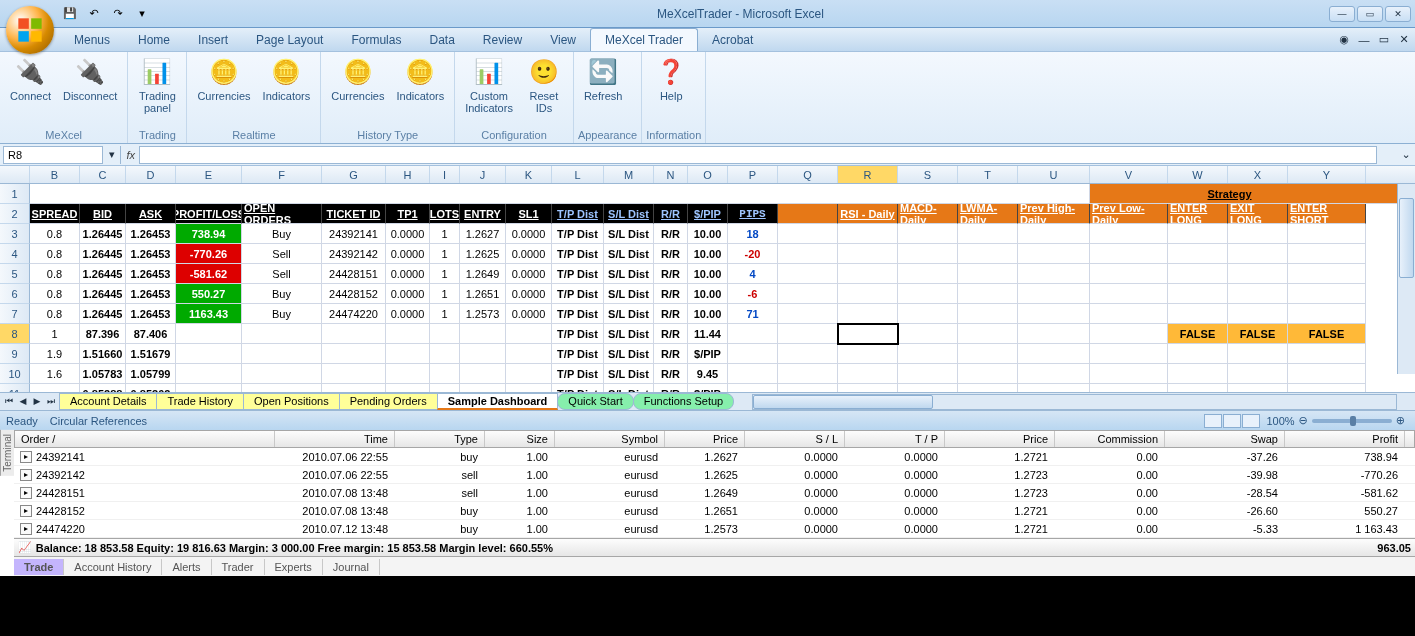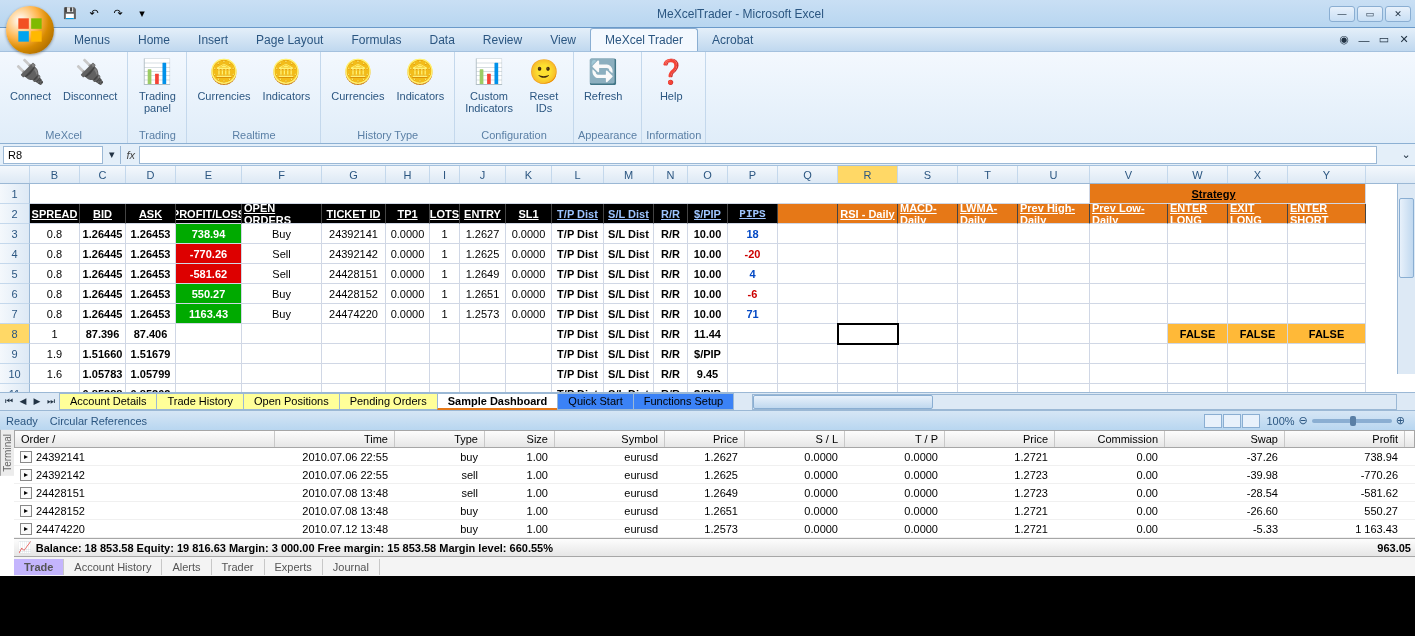--- a/index.html
+++ b/index.html
@@ -60,21 +60,21 @@
 .red{ color:#c00;}
 .oc{ background:#ffb938;}
 .sel{ outline:2px solid #000; outline-offset:-1px; position:relative;}
 
 
 .sheettabs{ height:18px; background:#dde9f5; display:flex; align-items:center; border-top:1px solid #9bb8d5;}
 .nav-arrows{ display:flex; padding:0 2px;}
 .nav-arrows span{ width:14px;text-align:center; font-size:9px; color:#234;}
 .stab{ padding:1px 10px; font-size:11px; border:1px solid #9bb8d5; margin-left:-1px; background:#ffff99; color:#000;}
 .stab.white{ background:#fff; font-weight:bold; border-bottom:2px solid #e67817;}
-.stab.blue{ background:#3b82f6;}
+.stab.blue{ background:#86efac;border-radius:8px;}
 .hscroll{ flex:1; height:16px; background:#dde9f5; margin:0 18px; border:1px solid #9bb8d5; position:relative;}
 .hscroll .thumb{position:absolute;left:0;top:0;height:14px;width:180px;background:linear-gradient(#e8f1fb,#c0d8ef);border:1px solid #8aaed2;border-radius:2px;}
 
 
 .statusbar{ height:20px; background:linear-gradient(#d6e6f5,#b8d6f0); display:flex; align-items:center; padding:0 6px; border-top:1px solid #9bb8d5; font-size:11px; color:#2b5681;}
 .statusbar .spacer{flex:1;}
 .view-icons{display:flex;gap:1px;}
 .view-icons span{width:18px;height:14px;border:1px solid #8aaed2;background:#e8f1fb;}
 .zoom{ margin-left:6px;}
 
@@ -272,21 +272,21 @@
       <div class="rh">6</div>
       <div class="rh">7</div>
       <div class="rh active">8</div>
       <div class="rh">9</div>
       <div class="rh">10</div>
       <div class="rh">11</div>
     </div>
   <div class="cells" id="cells">
       <div class="row">
         <div class="cell" style="width: 1060px;"></div>
-        <div class="cell strategy-bar" style="width: 276px;">Strategy</div>
+        <div class="cell strategy-bar" style="width: 308px;">Strategy</div>
       </div>
       <div class="row hdr-row">
         <div class="cell" style="width: 50px;">SPREAD</div>
         <div class="cell" style="width: 46px;">BID</div>
         <div class="cell" style="width: 50px;">ASK</div>
         <div class="cell" style="width: 66px;">PROFIT/LOSS</div>
         <div class="cell" style="width: 80px;">OPEN ORDERS</div>
         <div class="cell" style="width: 64px;">TICKET ID</div>
         <div class="cell" style="width: 44px;">TP1</div>
         <div class="cell" style="width: 30px;">LOTS</div>

